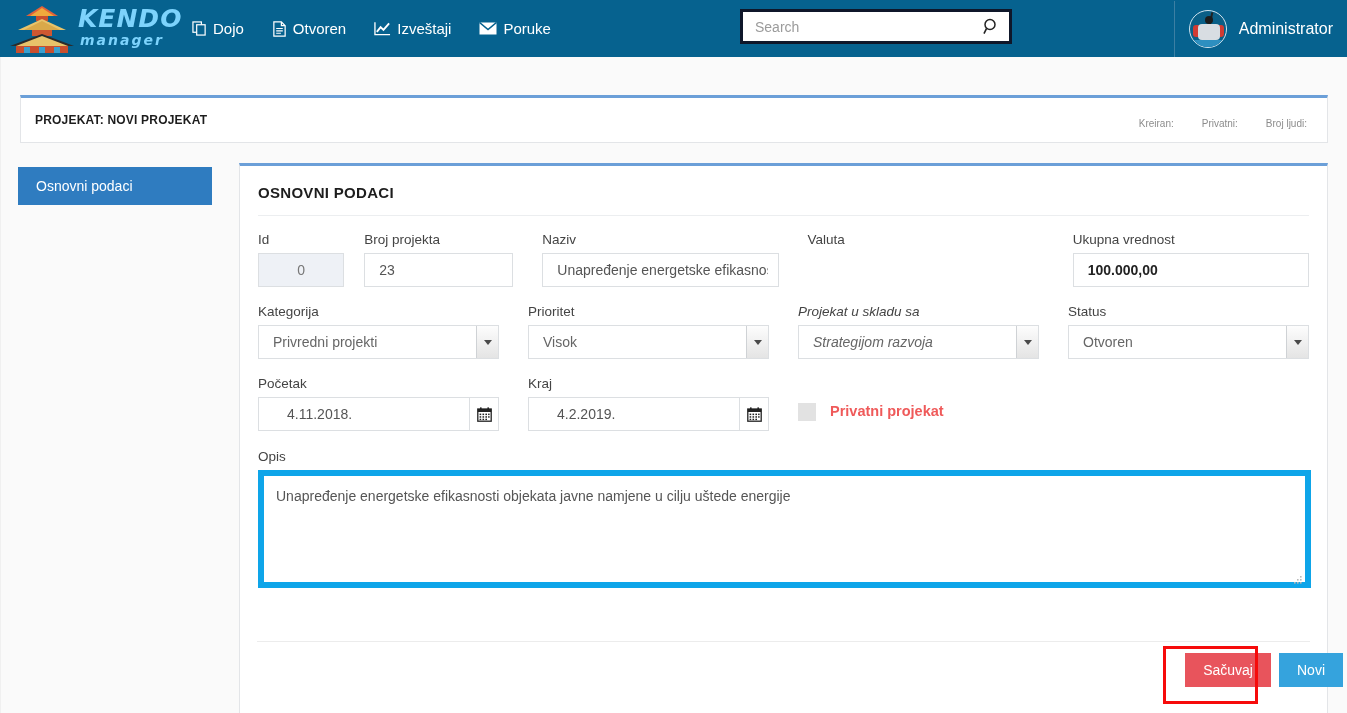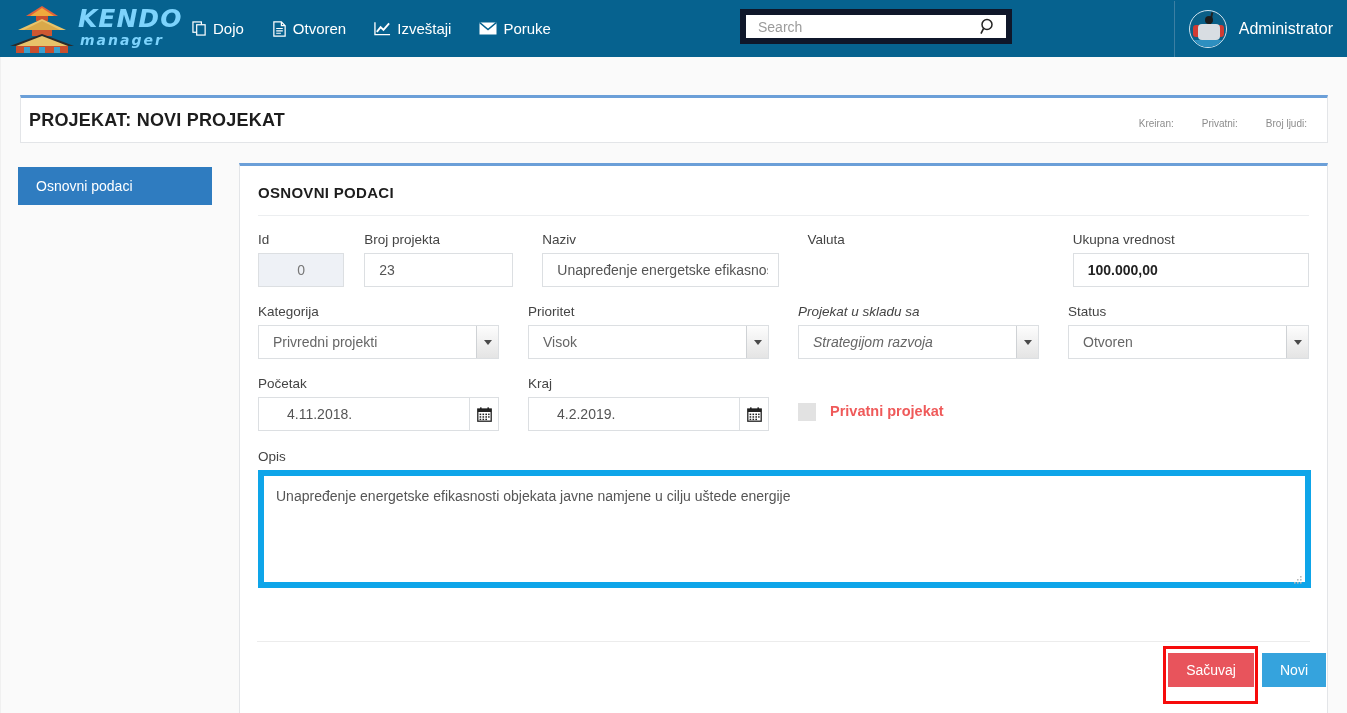--- a/index.html
+++ b/index.html
@@ -39,21 +39,21 @@
   .nav-items { display:flex; align-items:center; margin-left:18px; }
   .nav-item {
     color:#fff; font-size:15px; padding:6px 14px;
     display:flex; align-items:center; gap:6px; cursor:pointer;
     white-space:nowrap;
   }
   .nav-item svg { display:block; }
 
   .search-wrap {
     position:absolute; left:740px; top:9px; width:272px; height:35px;
-    background:#fff; border:6px solid #0f172a;
+    background:#fff; border:3px solid #0f172a;
     display:flex; align-items:center;
   }
   .search-input {
     border:none; outline:none; flex:1 1 auto; height:33px;
     padding:0 8px 0 12px; font-size:14px;
     font-family:"Liberation Sans", sans-serif; color:#555;
     background:transparent;
   }
   .search-input::placeholder { color:#9b9b9b; }
   .search-btn {
@@ -79,22 +79,22 @@
   .avatar .stick { position:absolute; left:18px; top:1px; width:2px; height:32px; background:#222; transform:rotate(12deg); }
   .user-name { color:#fff; font-size:16px; margin-left:12px; margin-right:14px; white-space:nowrap; }
 
   
   .title-card {
     position:absolute; left:20px; top:95px; width:1308px; height:48px;
     background:#fff; border:1px solid #e3e5e8; border-top:3px solid #6b9fd8;
     display:flex; align-items:center; justify-content:space-between;
   }
   .page-title {
-    font-size:18px; font-weight:bold; color:#1d1d1d;
-    letter-spacing:0.2px; margin-left:8px;
+    font-size:12px; font-weight:bold; color:#1d1d1d;
+    letter-spacing:0.2px; margin-left:14px;
     font-family:"Liberation Sans", sans-serif;
   }
   .meta-wrap { display:flex; align-items:center; gap:28px; margin-right:20px; margin-top:6px; }
   .meta-item { font-size:10px; color:#8c8c8c; white-space:nowrap; }
 
   
   .sidebar { position:absolute; left:18px; top:167px; width:194px; }
   .side-item {
     background:#2f7cc0; color:#fff; font-size:14px;
     padding:11px 0 11px 18px; cursor:pointer;
@@ -168,21 +168,21 @@
     width:1053px; height:118px; border:6px solid #0ea5e9; background:#fff;
     padding:10px 12px; font-size:14px; color:#555;
     font-family:"Liberation Sans", sans-serif; outline:none; resize:none;
     line-height:1.45;
   }
   .grip { position:absolute; right:6px; bottom:6px; width:10px; height:10px; pointer-events:none; }
 
   .foot-divider { position:absolute; left:257px; top:641px; width:1053px; height:1px; background:#ececec; }
 
   .btn-row {
-    position:absolute; right:21px; top:653px;
+    position:absolute; right:4px; top:653px;
     display:flex; align-items:center; gap:8px;
   }
   .btn {
     border:none; color:#fff; font-size:14px; cursor:pointer;
     padding:9px 18px; font-family:"Liberation Sans", sans-serif;
   }
   .btn-save { background:#e8545c; }
   .btn-new  { background:#35a3dd; }
   .annot {
     position:absolute; left:1163px; top:646px; width:95px; height:58px;

